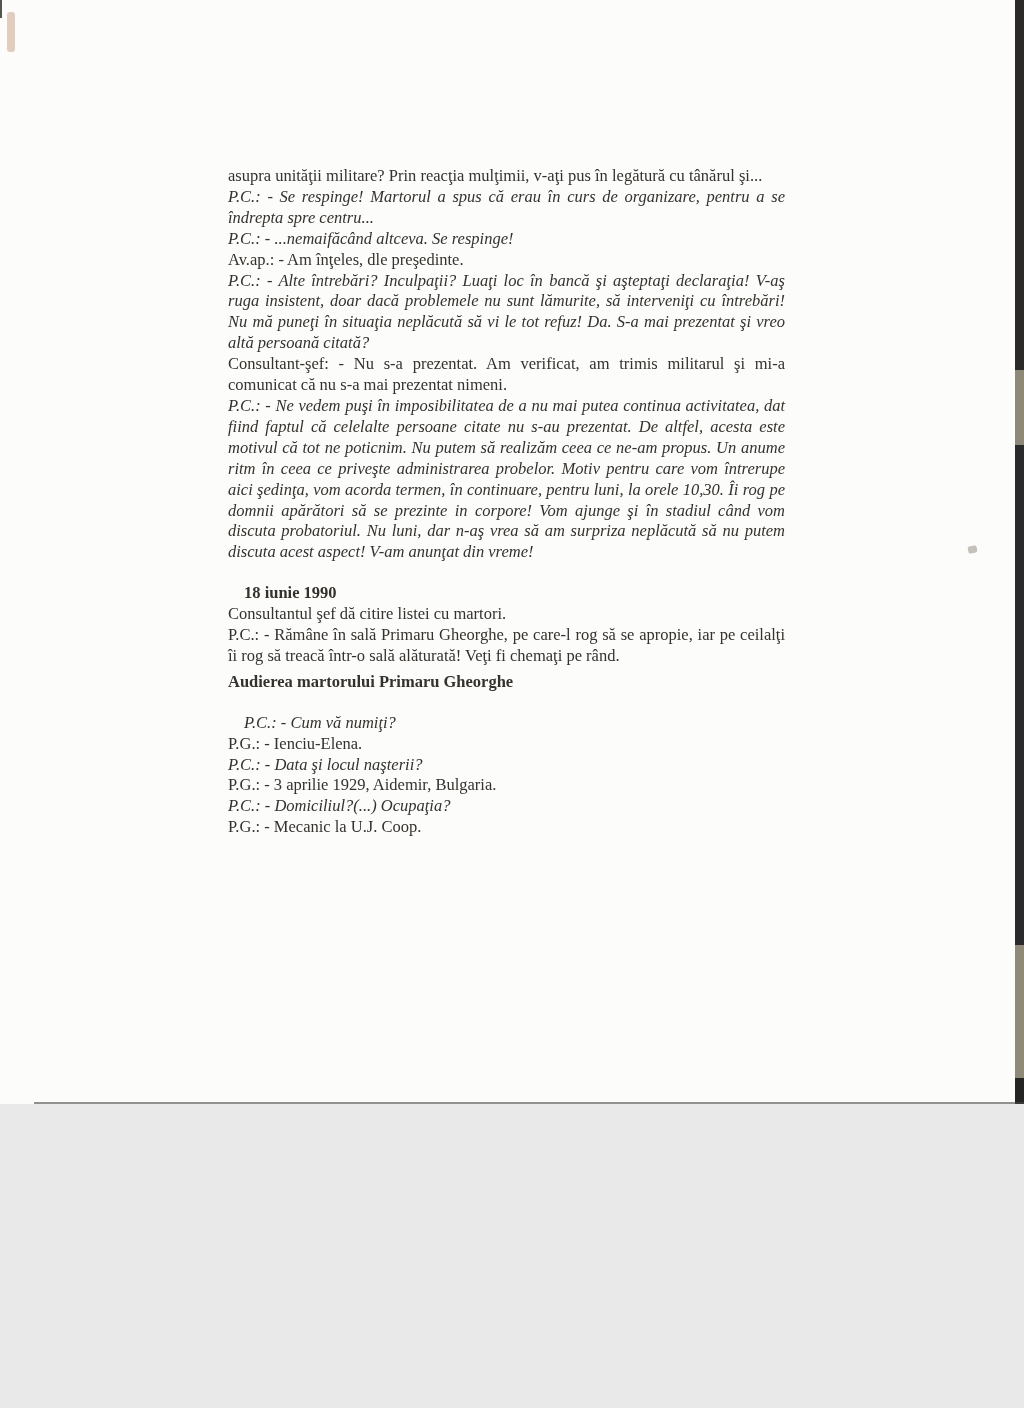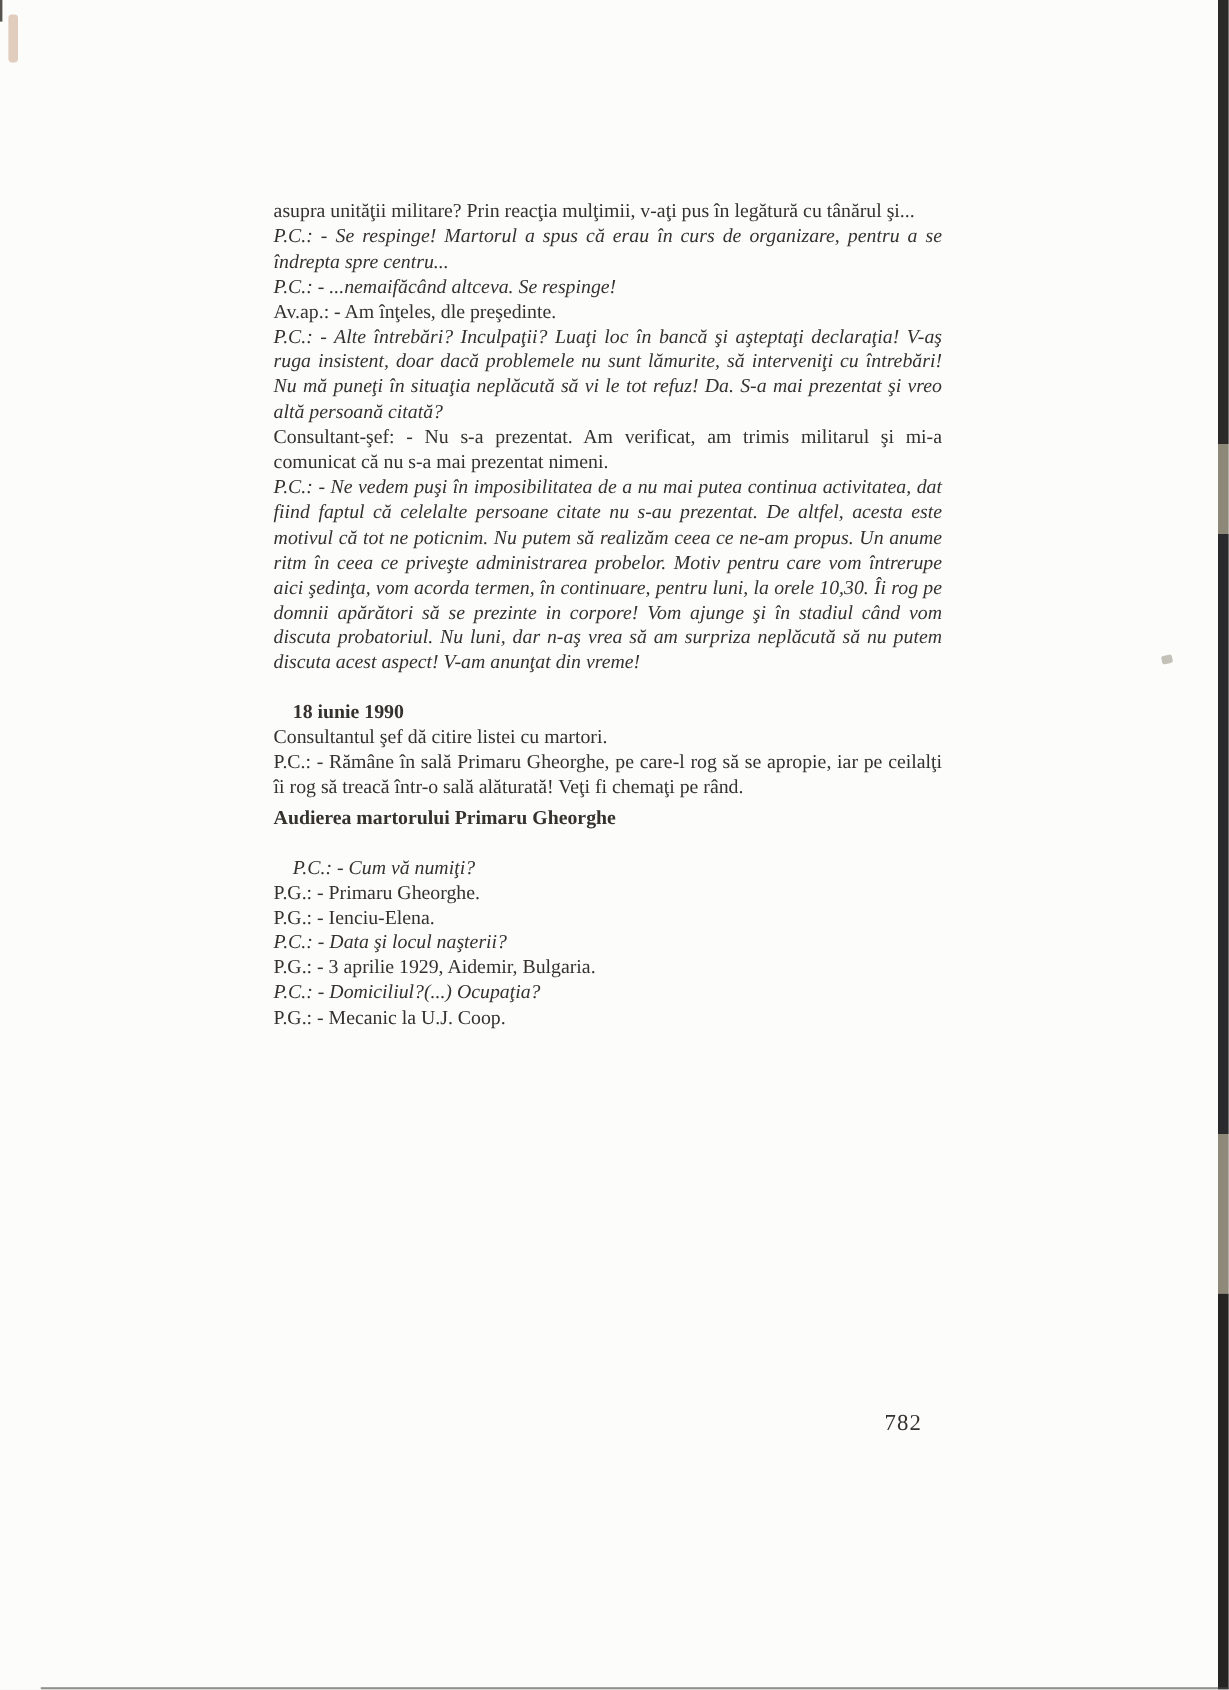--- a/index.html
+++ b/index.html
@@ -3,21 +3,21 @@
 <meta charset="utf-8">
 <style>
   html,body{margin:0;padding:0;}
   body{
     width:1024px;height:1408px;
     font-family:"Liberation Serif","DejaVu Serif",serif;
     background:#e9e9e9;
   }
   .page{
     position:relative;
-    width:1024px;height:1408px;
+    width:1024px;height:1104px;
     background:var(--page-bg,#fcfcfa);
     overflow:hidden;
   }
   .text-block{
     position:absolute;
     left:228px;top:166px;width:557px;
     color:var(--text-color,#35322e);
     font-size:16.5px;
     line-height:20.9px;
   }
@@ -77,21 +77,20 @@
       <p class="para italic">P.C.: - ...nemaifăcând altceva. Se respinge!</p>
       <p class="para normal">Av.ap.: - Am înţeles, dle preşedinte.</p>
       <p class="para italic justify">P.C.: - Alte întrebări? Inculpaţii? Luaţi loc în bancă şi aşteptaţi declaraţia! V-aş ruga insistent, doar dacă problemele nu sunt lămurite, să interveniţi cu întrebări! Nu mă puneţi în situaţia neplăcută să vi le tot refuz! Da. S-a mai prezentat şi vreo altă persoană citată?</p>
       <p class="para normal justify">Consultant-şef: - Nu s-a prezentat. Am verificat, am trimis militarul şi mi-a comunicat că nu s-a mai prezentat nimeni.</p>
       <p class="para italic justify">P.C.: - Ne vedem puşi în imposibilitatea de a nu mai putea continua activitatea, dat fiind faptul că celelalte persoane citate nu s-au prezentat. De altfel, acesta este motivul că tot ne poticnim. Nu putem să realizăm ceea ce ne-am propus. Un anume ritm în ceea ce priveşte administrarea probelor. Motiv pentru care vom întrerupe aici şedinţa, vom acorda termen, în continuare, pentru luni, la orele 10,30. Îi rog pe domnii apărători să se prezinte in corpore! Vom ajunge şi în stadiul când vom discuta probatoriul. Nu luni, dar n-aş vrea să am surpriza neplăcută să nu putem discuta acest aspect! V-am anunţat din vreme!</p>
       <p class="para bold gap-large">18 iunie 1990</p>
       <p class="para normal">Consultantul şef dă citire listei cu martori.</p>
       <p class="para normal justify">P.C.: - Rămâne în sală Primaru Gheorghe, pe care-l rog să se apropie, iar pe ceilalţi îi rog să treacă într-o sală alăturată! Veţi fi chemaţi pe rând.</p>
       <p class="para bold gap-small">Audierea martorului Primaru Gheorghe</p>
       <p class="para italic gap-large">P.C.: - Cum vă numiţi?</p>
-      <p class="para normal">P.G.: - Primaru Gheorghe.</p>
       <p class="para normal">P.G.: - Ienciu-Elena.</p>
       <p class="para italic">P.C.: - Data şi locul naşterii?</p>
       <p class="para normal">P.G.: - 3 aprilie 1929, Aidemir, Bulgaria.</p>
       <p class="para italic">P.C.: - Domiciliul?(...) Ocupaţia?</p>
       <p class="para normal">P.G.: - Mecanic la U.J. Coop.</p>
     </div>
 
   <span class="margin-smudge"></span>
 
   <div class="page-number">782</div>

